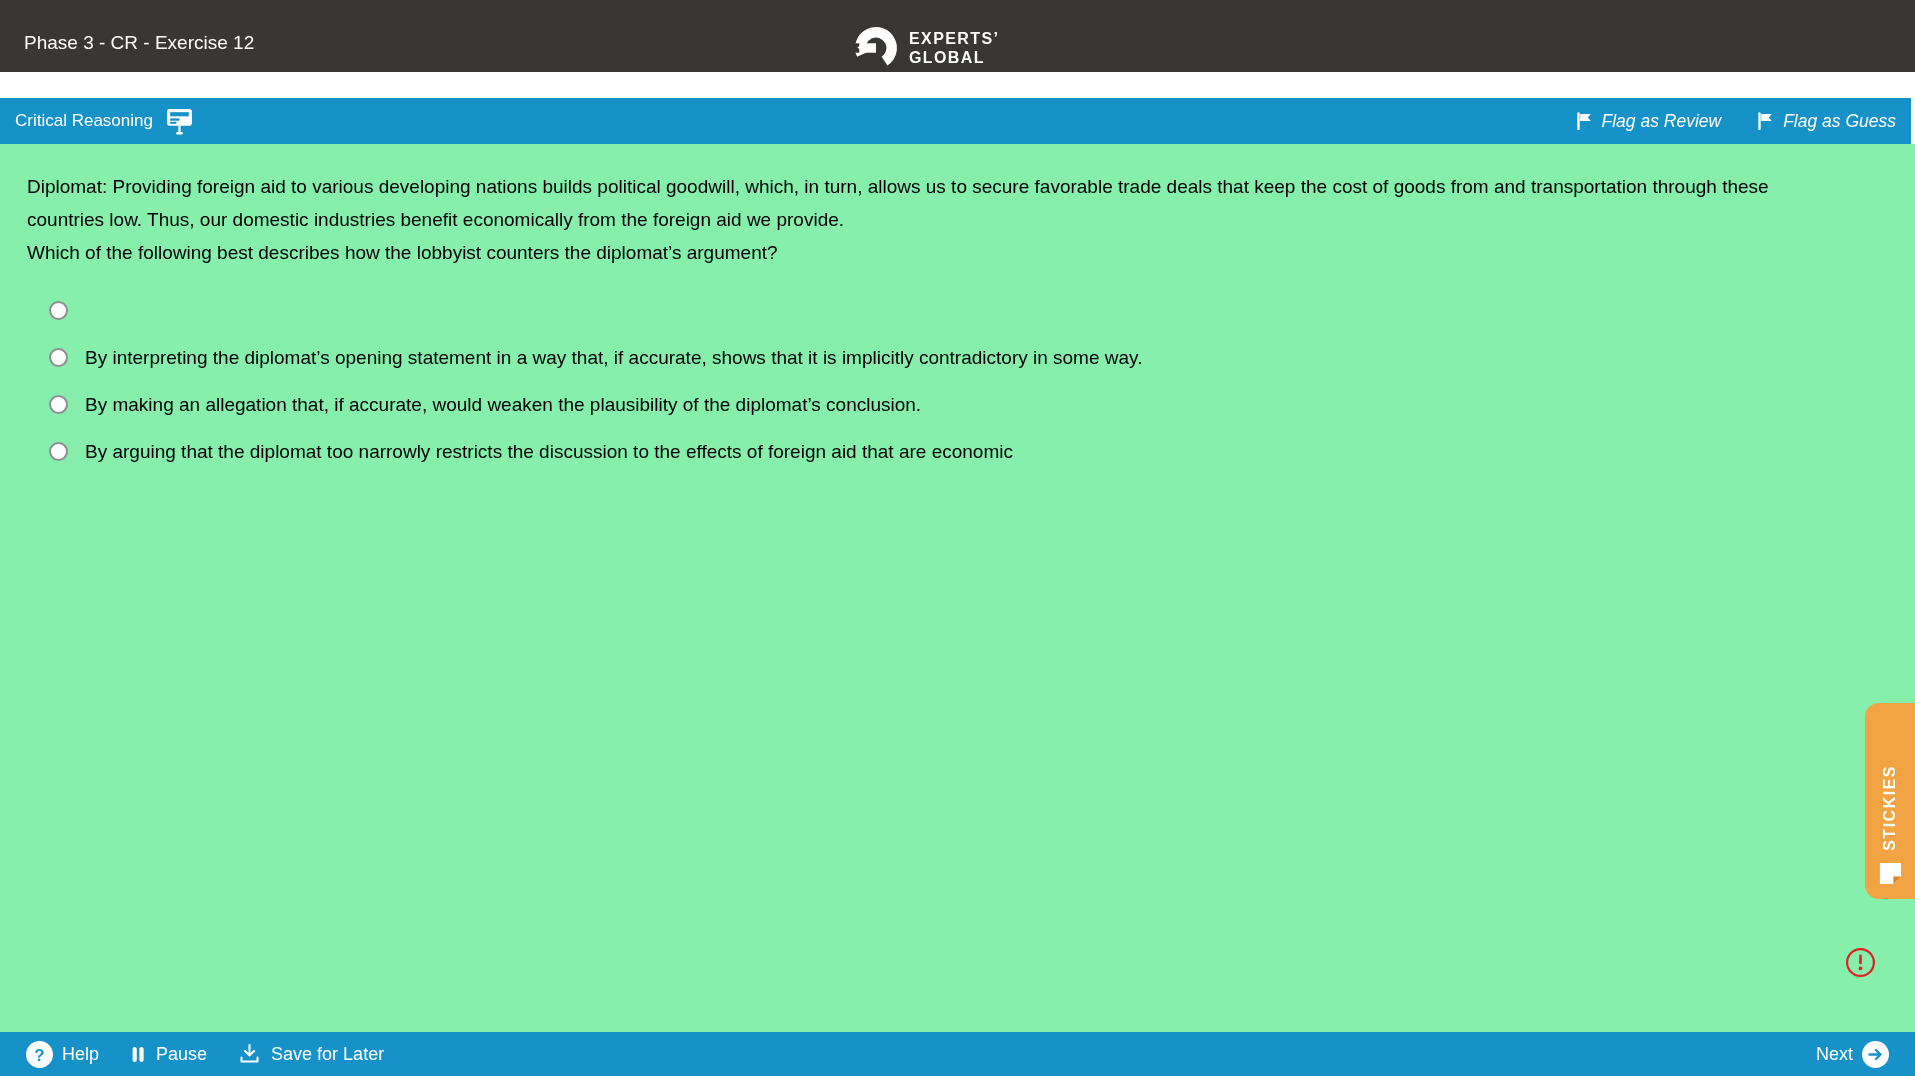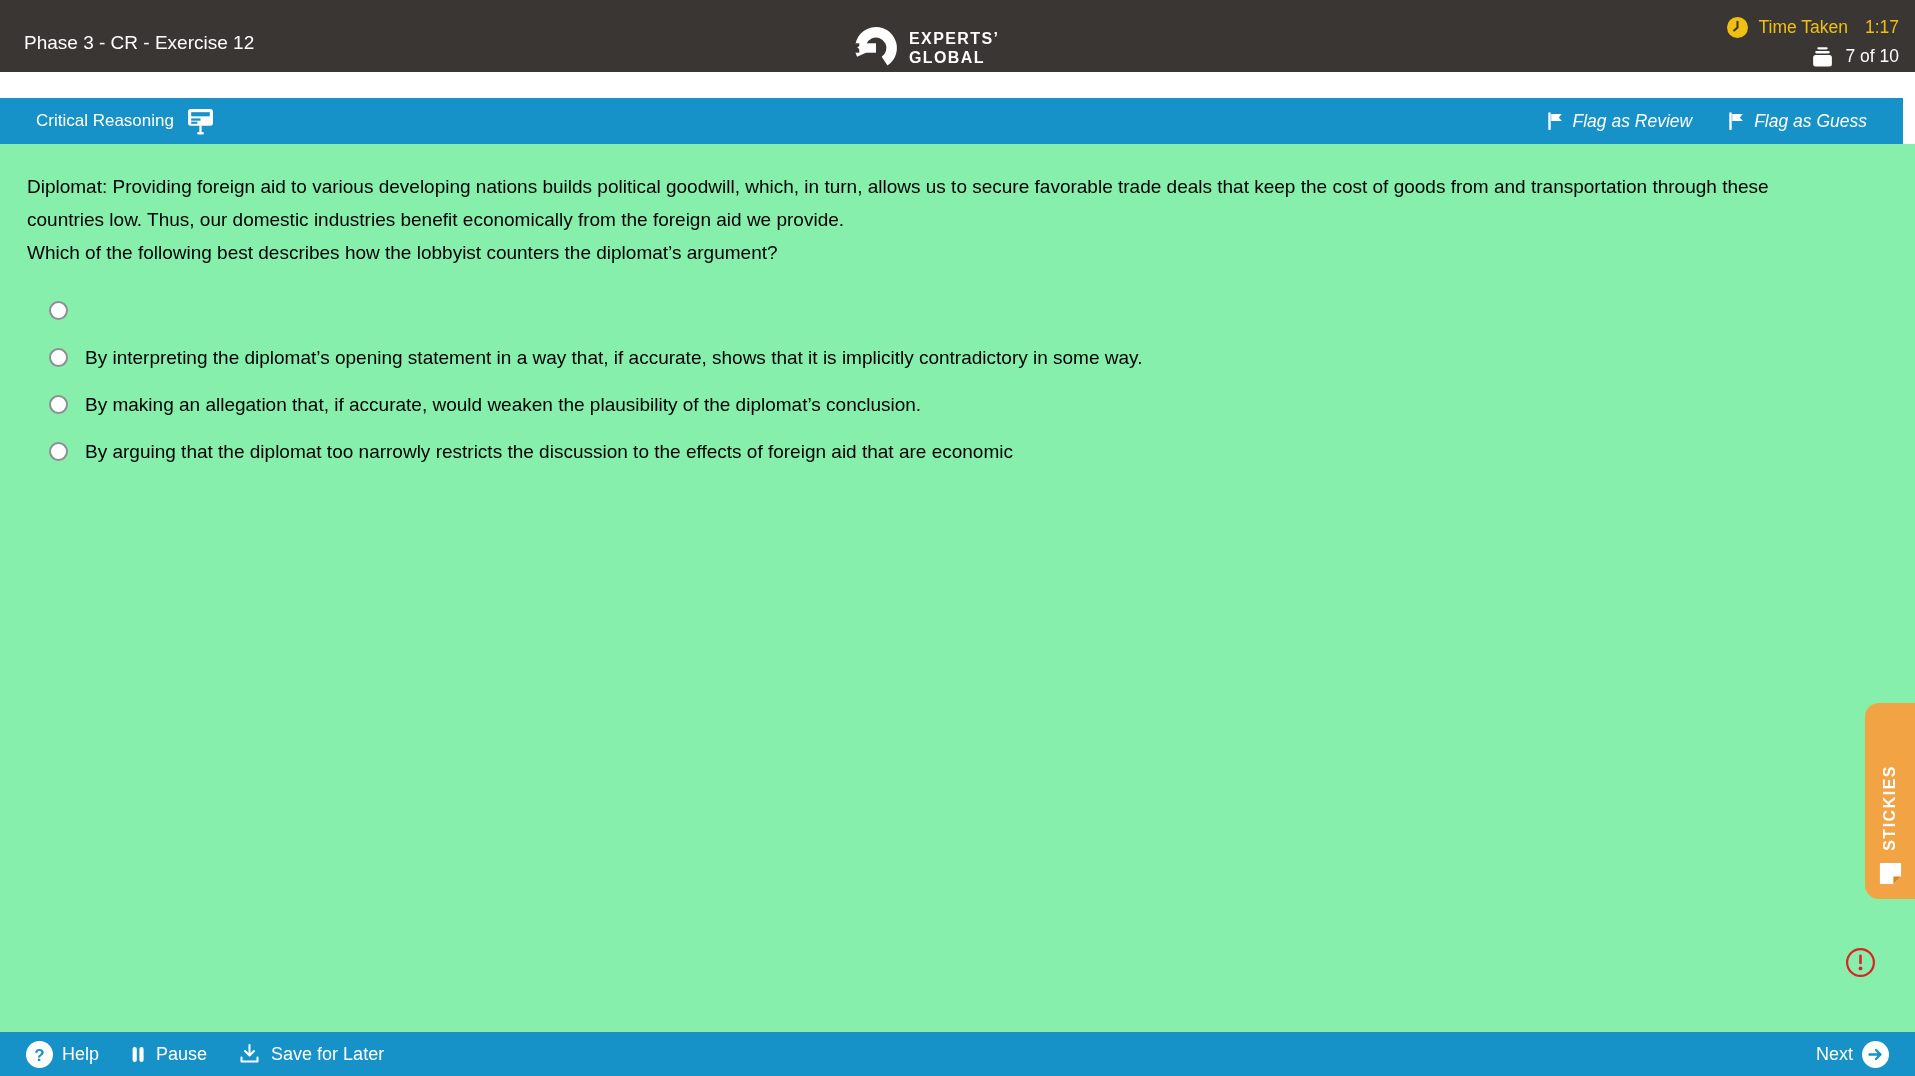--- a/index.html
+++ b/index.html
@@ -11,21 +11,21 @@
   .topbar { position: absolute; top: 0; left: 0; right: 0; height: 72px; background: #3a3634; }
   .exercise-title { position: absolute; left: 24px; top: 32px; color: #fff; font-size: 19px; }
   .logo { position: absolute; left: 853px; top: 25px; display: flex; align-items: center; gap: 10px; }
   .logo-text { color: #fff; font-weight: bold; font-size: 16px; letter-spacing: 1.4px; line-height: 19px; display: flex; flex-direction: column; }
   .topbar-right { position: absolute; right: 16px; top: 17px; display: flex; flex-direction: column; align-items: flex-end; gap: 8px; }
   .time-row { display: flex; align-items: center; gap: 10px; color: #f0c011; font-size: 17.5px; }
   .time-value { margin-left: 7px; }
   .progress-row { display: flex; align-items: center; gap: 10px; color: #fff; font-size: 17.5px; }
 
   
-  .subbar { position: absolute; top: 98px; left: 0; right: 12px; height: 46px; background: #1792c8; display: flex; align-items: center; justify-content: space-between; padding: 0 36px; color: #fff; }
+  .subbar { position: absolute; top: 98px; left: 0; right: 4px; height: 46px; background: #1792c8; display: flex; align-items: center; justify-content: space-between; padding: 0 15px; color: #fff; }
   .section { display: flex; align-items: center; gap: 13px; font-size: 17px; }
   .flags { display: flex; align-items: center; gap: 36px; }
   .flag-btn { display: flex; align-items: center; gap: 9px; font-size: 17.5px; color: #fff; background: none; border: none; font-family: inherit; cursor: pointer; padding: 0; font-style: italic; }
 
   
   .main { position: absolute; top: 144px; left: 0; right: 0; bottom: 44px; background: #86efac; padding: 26px 70px 0 27px; font-size: 19px; color: #000; line-height: 33px; }
   .main p { margin: 0; }
   .stim-1 { margin-bottom: 37px; }
   .stim-2 { margin-bottom: 33px; }
   .prompt { margin-bottom: 0; }
@@ -60,38 +60,20 @@
         <rect x="2" y="17.5" width="20" height="9" fill="#fff"></rect>
         <rect x="0" y="17.5" width="6" height="9" fill="#3a3634"></rect>
         <path d="M4 21.5 L12 16 V27 Z" fill="#fff"></path>
       </svg>
       <div class="logo-text">
         <span>EXPERTS’</span>
         <span>GLOBAL</span>
       </div>
     </div>
 
-    <div class="topbar-right">
-      <div class="time-row">
-        <svg class="icon" width="21" height="21" viewBox="0 0 20 20">
-          <circle cx="10" cy="10" r="10" fill="#f0c011"></circle>
-          <path d="M10 4.5 V10 L6.8 12.8" stroke="#3a3634" stroke-width="2" fill="none" stroke-linecap="round"></path>
-        </svg>
-        <span>Time Taken</span>
-        <span class="time-value">1:17</span>
-      </div>
-      <div class="progress-row">
-        <svg class="icon" width="25" height="21" viewBox="0 0 24 20">
-          <rect x="7" y="1" width="10" height="2.2" rx="1.1" fill="#fff"></rect>
-          <rect x="5" y="4.8" width="14" height="2.2" rx="1.1" fill="#fff"></rect>
-          <rect x="3" y="8.6" width="18" height="11" rx="2.4" fill="#fff"></rect>
-        </svg>
-        <span>7 of 10</span>
-      </div>
-    </div>
   </header>
 
   <div class="subbar">
     <div class="section">
       <span>Critical Reasoning</span>
       <svg class="icon" width="27" height="28" viewBox="0 0 26 27">
         <rect x="1" y="2" width="24" height="16" rx="2.5" fill="#fff"></rect>
         <rect x="4" y="5" width="18" height="4" fill="#1792c8"></rect>
         <rect x="4" y="11" width="9" height="2.2" fill="#1792c8"></rect>
         <rect x="4" y="14.2" width="6" height="2" fill="#1792c8"></rect>

